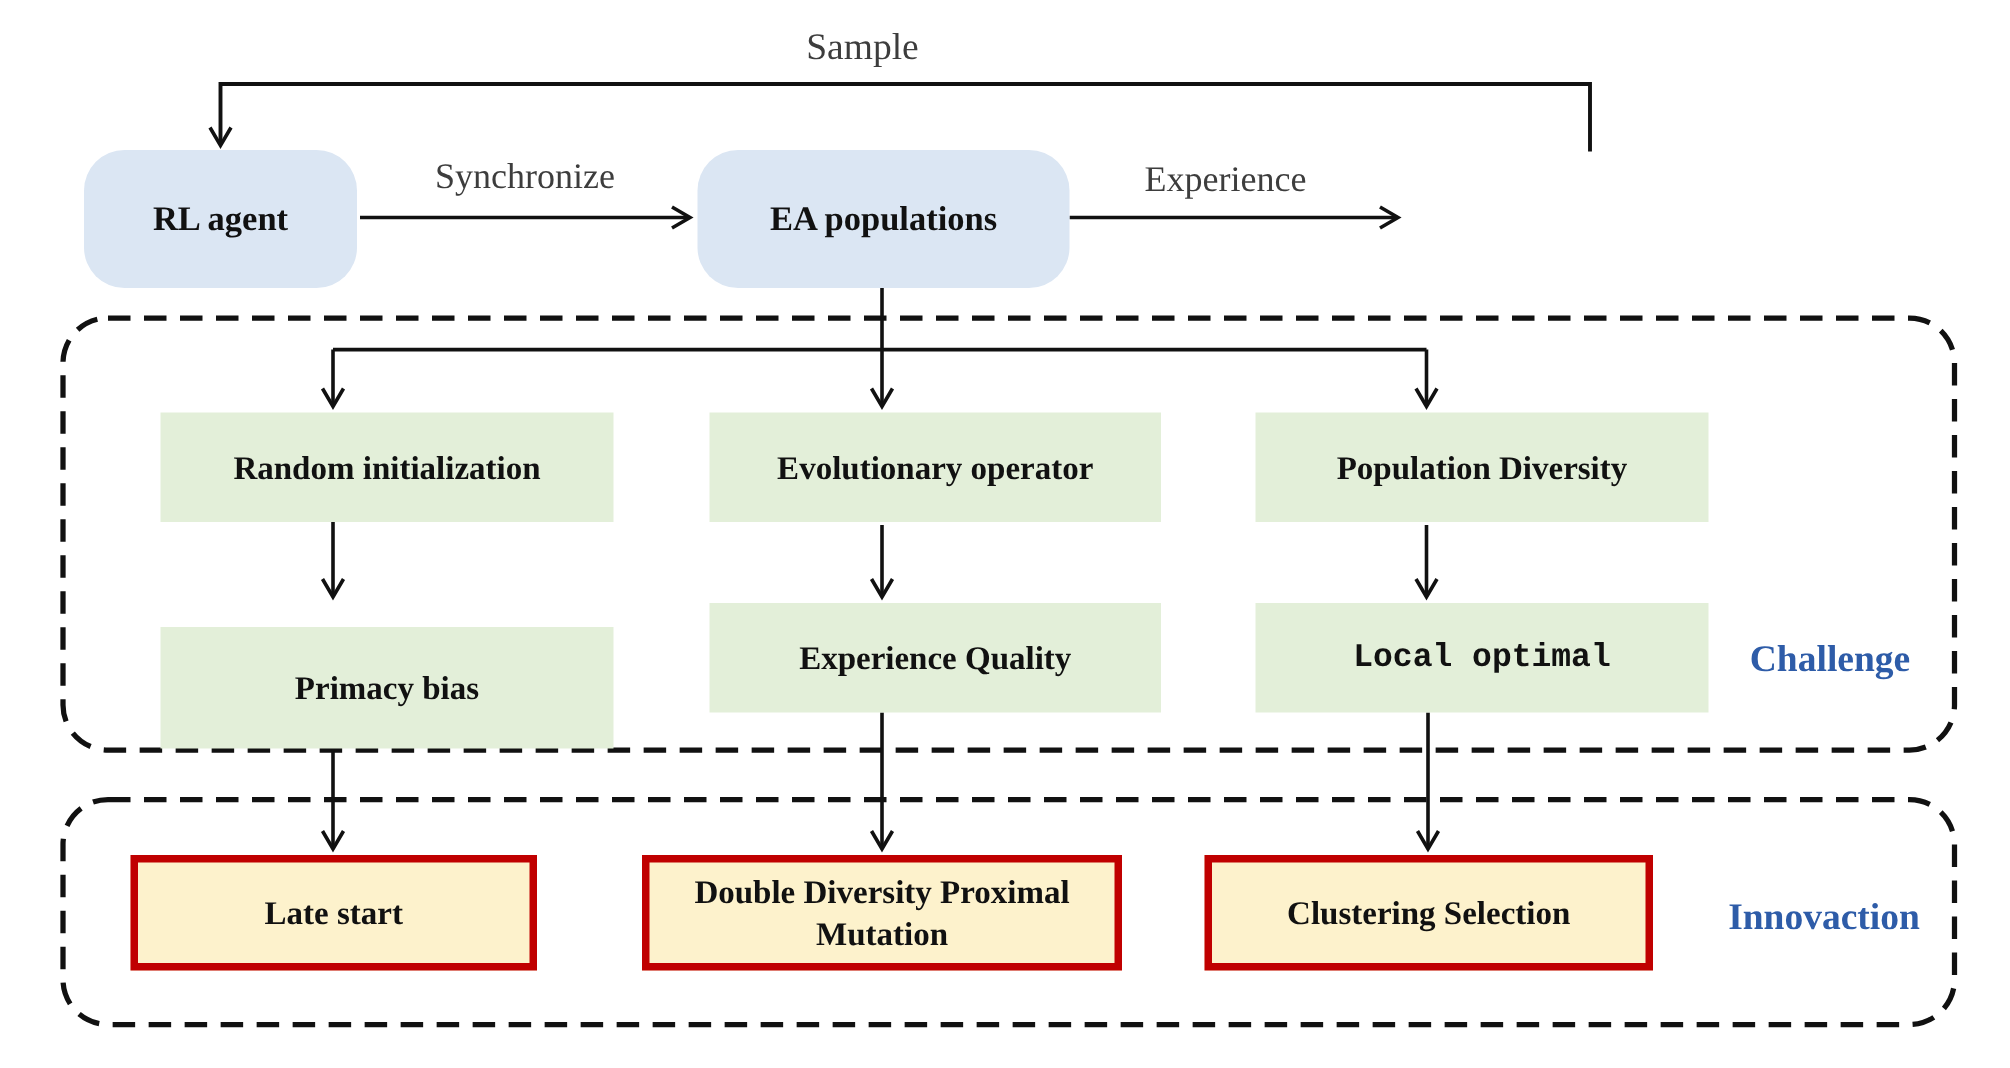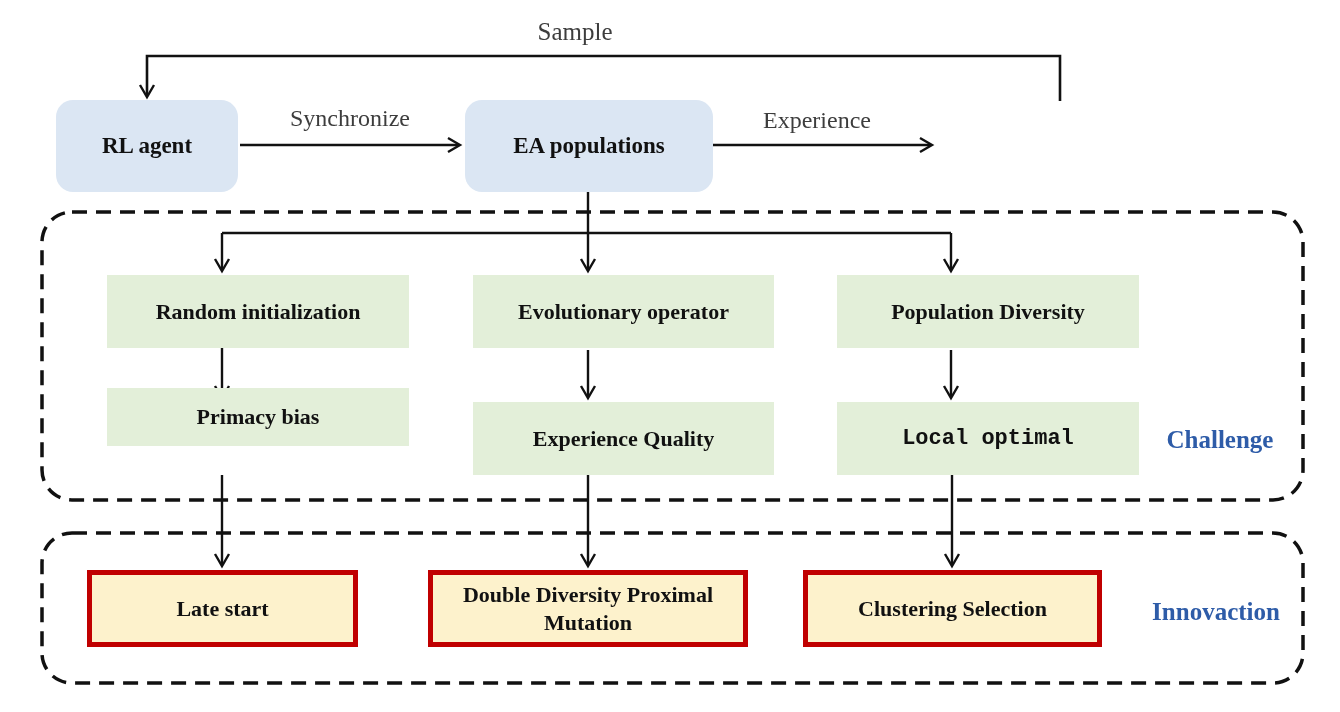--- a/index.html
+++ b/index.html
@@ -33,21 +33,21 @@
     text-align: center;
     font-weight: bold;
     font-size: 22px;
     line-height: 1.25;
     color: #111111;
     z-index: 2;
     box-sizing: border-box;
   }
   .node-blue {
     background: var(--node-blue-fill, #dbe6f3);
-    border-radius: 17px;
+    border-radius: 27px;
     font-size: 23px;
   }
   .node-green {
     background: var(--node-green-fill, #e3efd9);
     margin-left: 36px;
   }
   .node-yellow {
     background: var(--node-yellow-fill, #fdf2cc);
     border: 5px solid var(--node-red-border, #c00000);
     padding: 0 10px;
@@ -109,21 +109,21 @@
   <div class="node node-blue" style="left:465px; top:100px; width:248px; height:92px;">EA populations</div>
 
   <div class="edge-label" style="left:575px; top:18px; font-size:25px;">Sample</div>
   <div class="edge-label" style="left:350px; top:105px;">Synchronize</div>
   <div class="edge-label" style="left:817px; top:107px;">Experience</div>
 
   <div class="node node-green" style="left:71px; top:275px; width:302px; height:73px;">Random initialization</div>
   <div class="node node-green" style="left:437px; top:275px; width:301px; height:73px;">Evolutionary operator</div>
   <div class="node node-green" style="left:801px; top:275px; width:302px; height:73px;">Population Diversity</div>
 
-  <div class="node node-green" style="left:71px; top:388px; width:302px; height:58px;">Primacy bias</div>
+  <div class="node node-green" style="left:71px; top:418px; width:302px; height:81px;">Primacy bias</div>
   <div class="node node-green" style="left:437px; top:402px; width:301px; height:73px;">Experience Quality</div>
   <div class="node node-green" style="left:801px; top:402px; width:302px; height:73px;font-family:Liberation Mono, monospace;">Local optimal</div>
 
   <div class="section-label" style="left:1220px; top:426px;">Challenge</div>
 
   <div class="node node-yellow" style="left:87px; top:570px; width:271px; height:77px;">Late start</div>
   <div class="node node-yellow" style="left:428px; top:570px; width:320px; height:77px;">Double Diversity Proximal Mutation</div>
   <div class="node node-yellow" style="left:803px; top:570px; width:299px; height:77px;">Clustering Selection</div>
 
   <div class="section-label" style="left:1216px; top:598px;">Innovaction</div>

